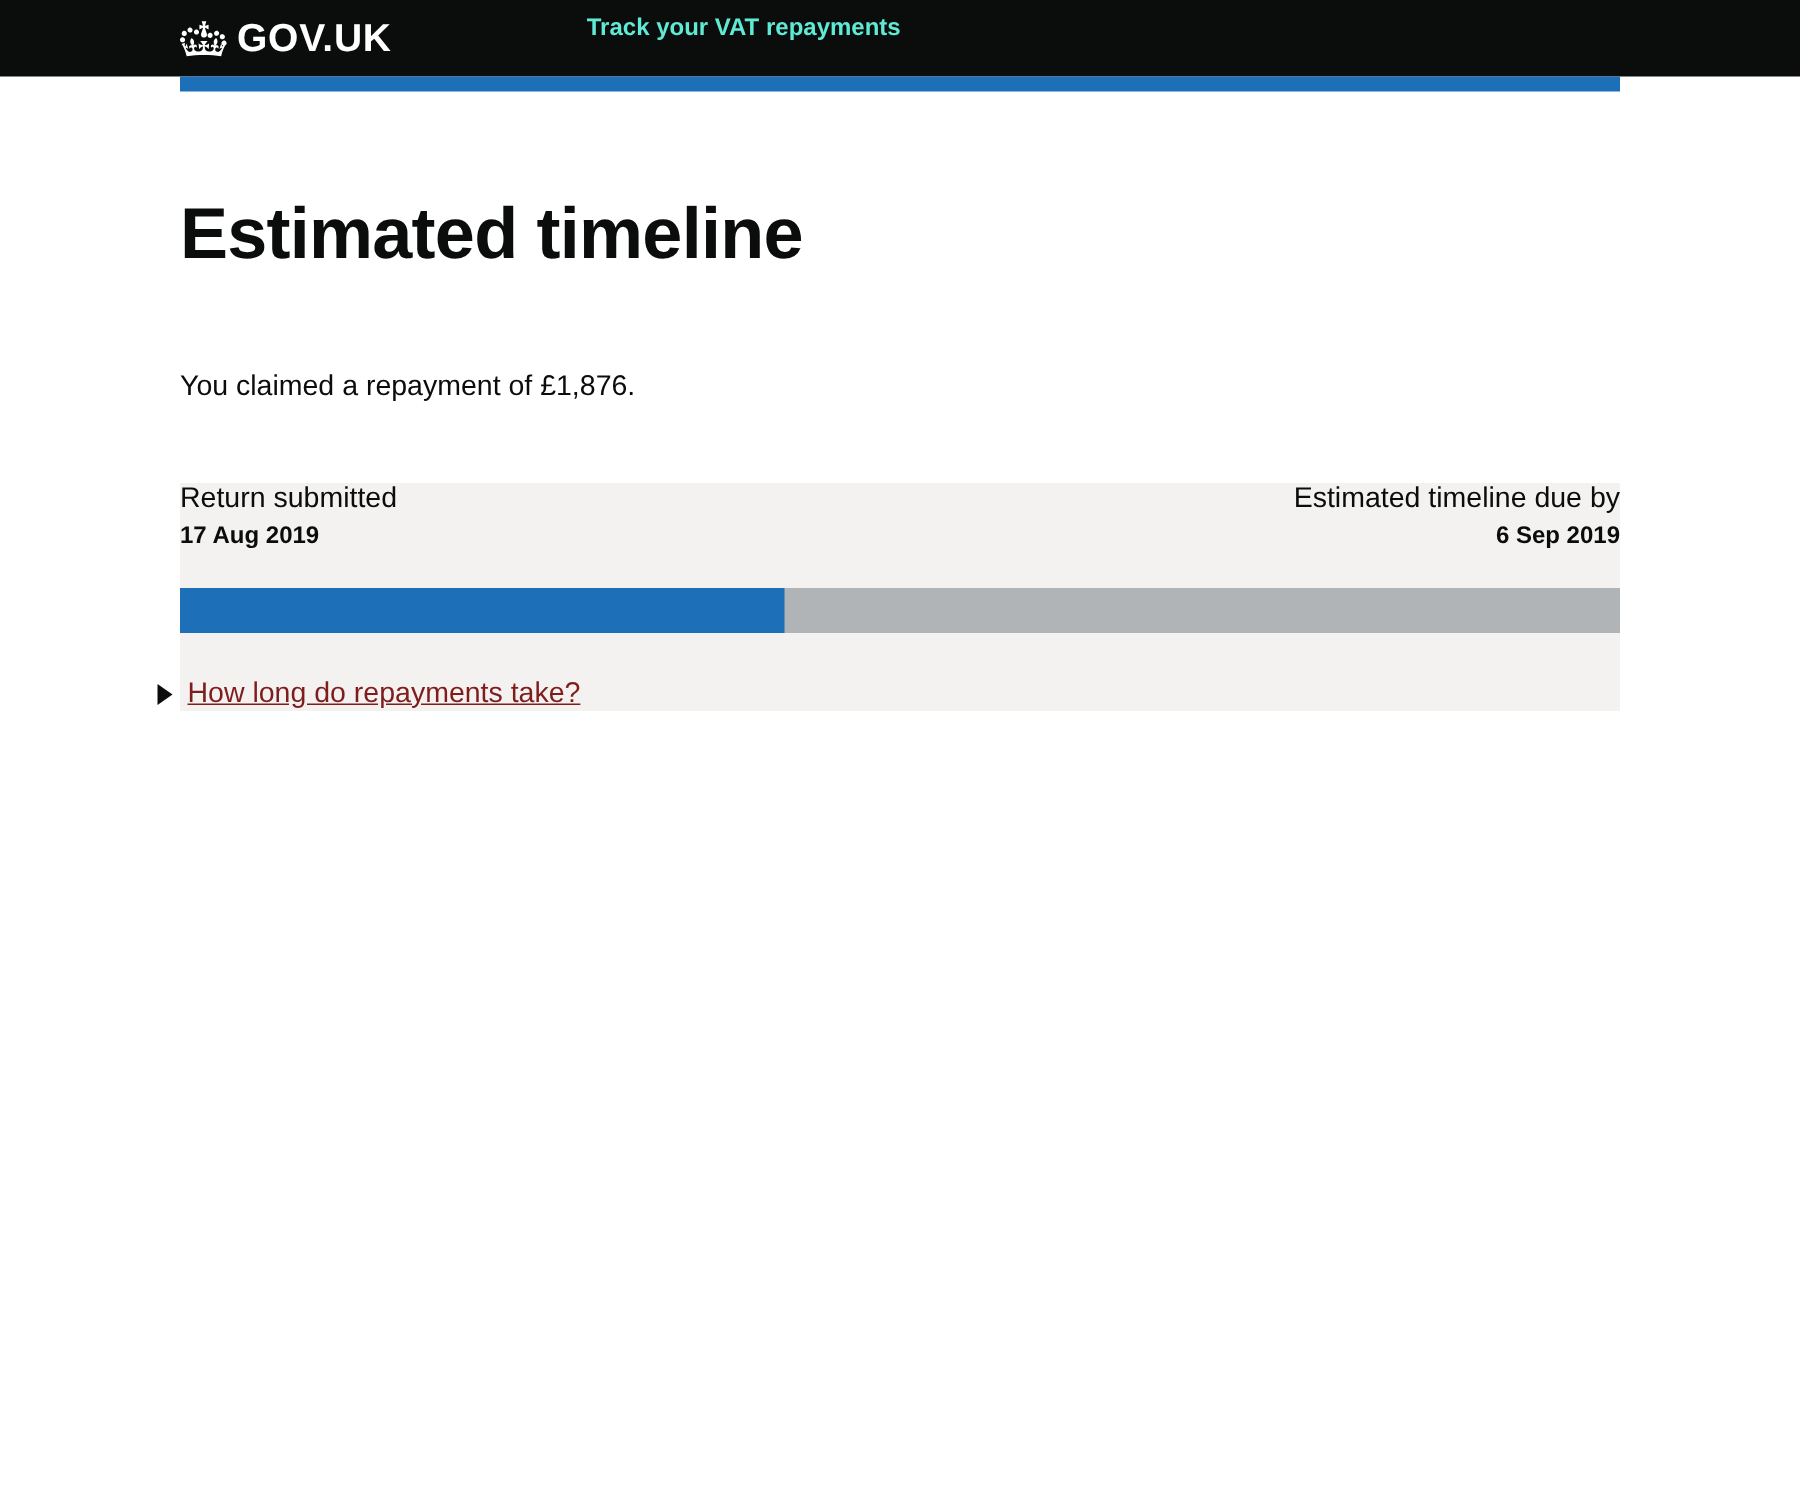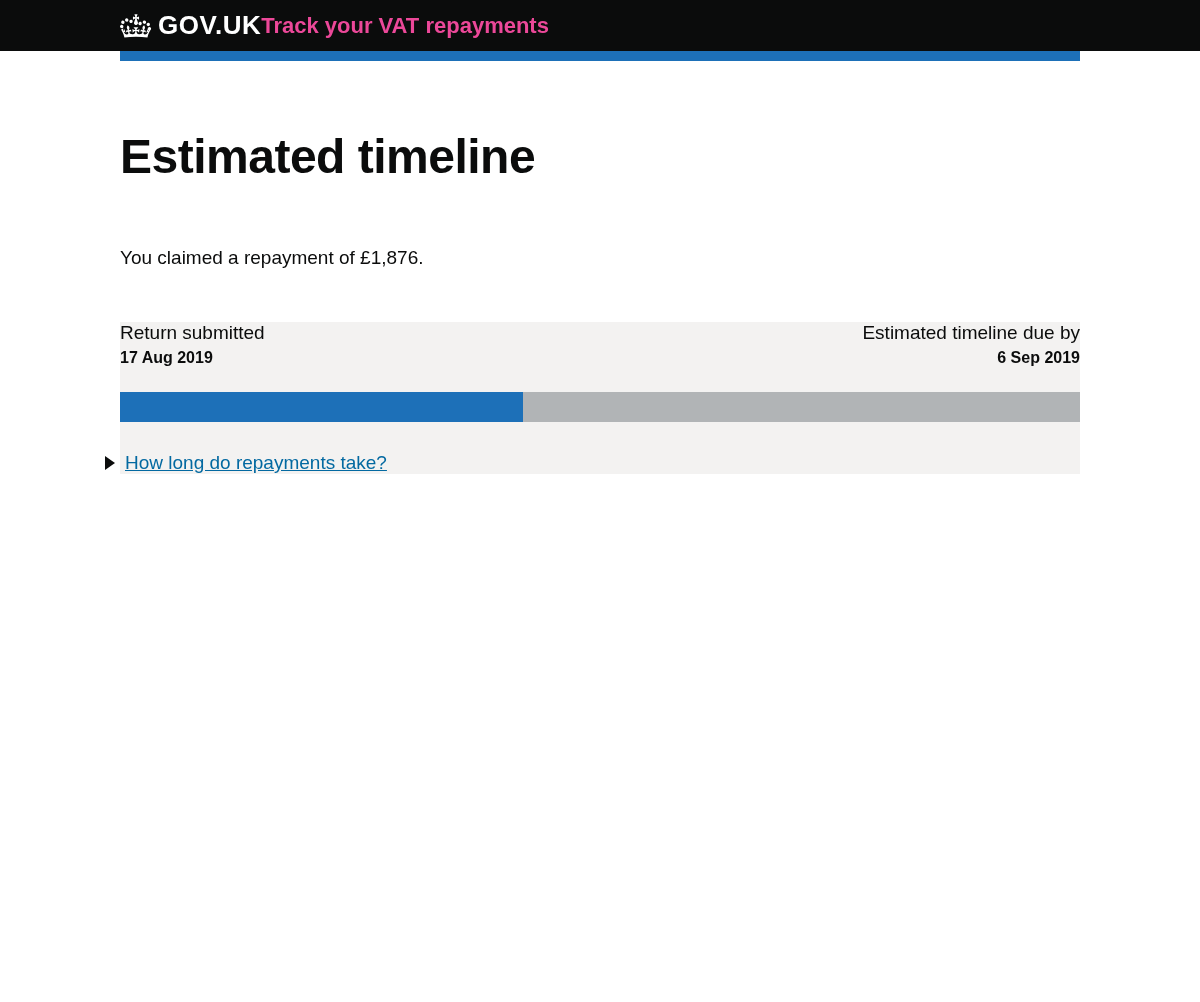--- a/index.html
+++ b/index.html
@@ -13,41 +13,42 @@
       color: #0b0c0c;
     }
     .header {
       background: #0b0c0c;
       width: 100%;
     }
     .header-inner {
       max-width: 960px;
       margin: 0 auto;
       display: flex;
-      align-items: center;
+      align-items: flex-start;
       padding: 10px 0;
     }
     .govuk-logo {
       display: flex;
       align-items: center;
       gap: 6px;
       color: #ffffff;
       font-weight: 700;
       font-size: 26px;
       letter-spacing: 0.5px;
     }
     .crown-icon {
       width: 32px;
       height: 26px;
       fill: #ffffff;
     }
     .service-name {
-      color: #ec4899;
-      font-size: 22px;
+      color: #5eead4;
+      font-size: 16px;
       font-weight: 700;
+      margin-left: 130px;
     }
     .blue-bar {
       max-width: 960px;
       margin: 0 auto;
       height: 10px;
       background: #1d70b8;
     }
     .main {
       max-width: 960px;
       margin: 0 auto;
@@ -107,21 +108,21 @@
       margin-left: -15px;
     }
     .disclosure-triangle {
       width: 0;
       height: 0;
       border-top: 7px solid transparent;
       border-bottom: 7px solid transparent;
       border-left: 10px solid #0b0c0c;
     }
     .details-link {
-      color: #0369a1;
+      color: #7f1d1d;
       text-decoration: underline;
       font-size: 19px;
     }
   </style>
 </head>
 <body>
 
 <header class="header">
   <div class="header-inner">
     <a class="govuk-logo">

